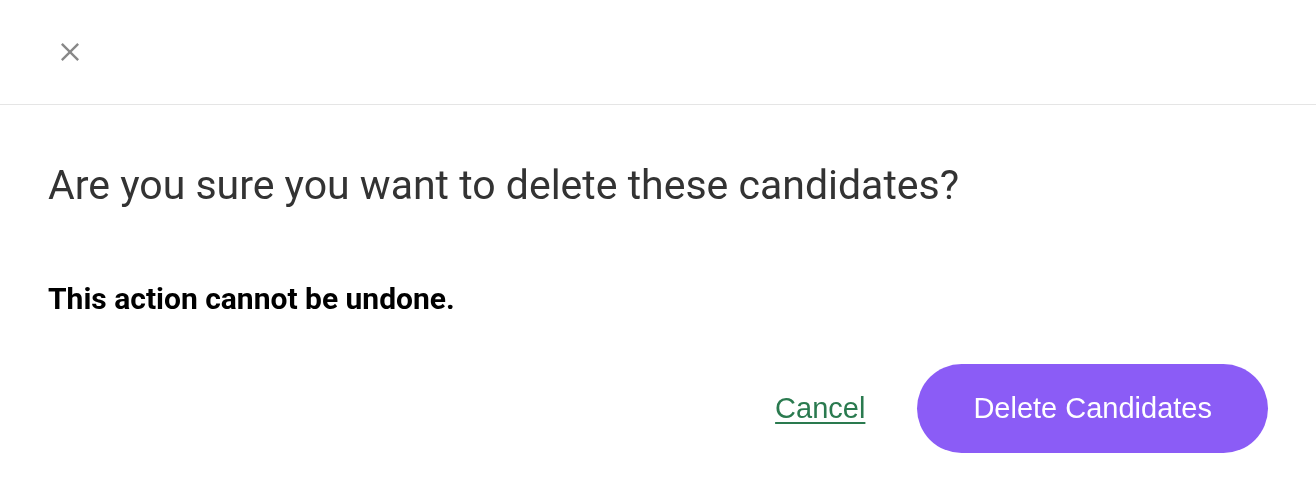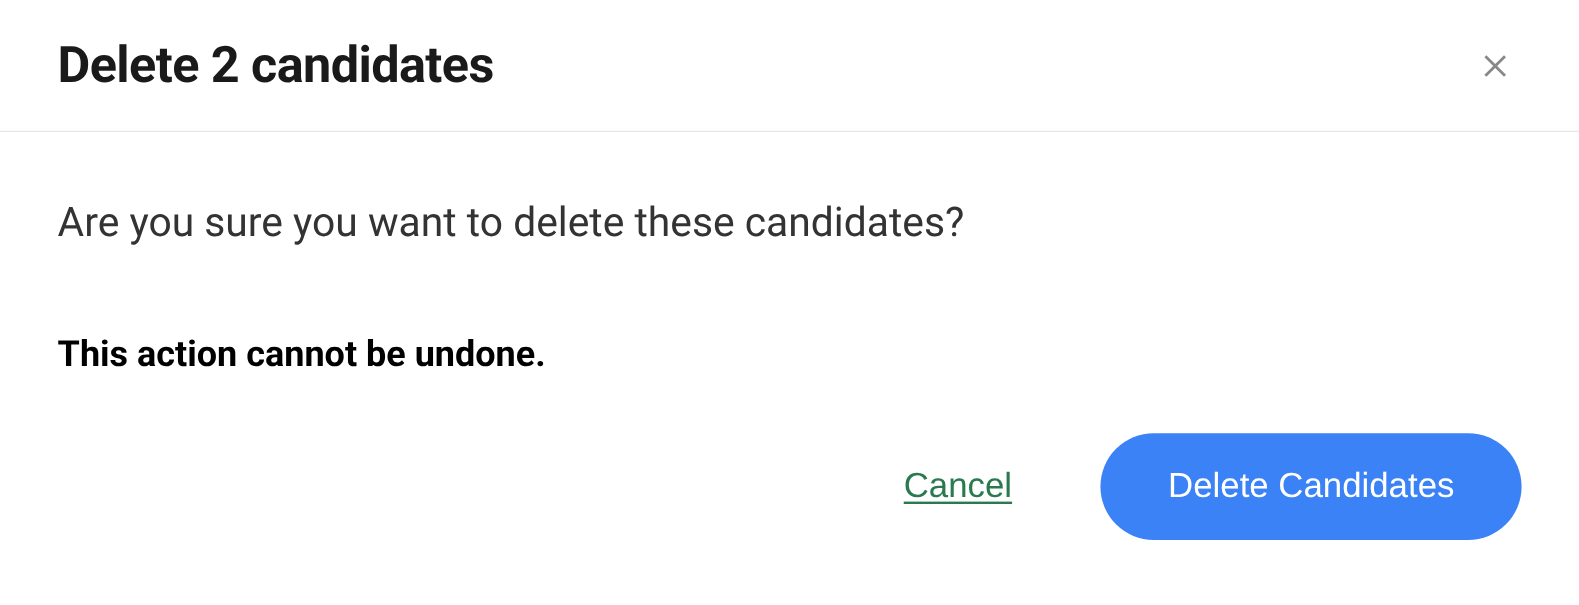--- a/index.html
+++ b/index.html
@@ -52,68 +52,67 @@
       height: 28px;
       stroke: currentColor;
       stroke-width: 2;
     }
     
     .modal-body {
       padding: 56px 48px 24px 48px;
     }
     
     .body-text {
-      font-size: 34px;
+      font-size: 41px;
       color: #333333;
       font-weight: 400;
       margin-bottom: 72px;
     }
     
     .warning-text {
       font-size: 30px;
       color: #000000;
       font-weight: 700;
     }
     
     .modal-footer {
       display: flex;
       align-items: center;
       justify-content: flex-end;
-      gap: 74px;
+      gap: 52px;
       padding: 24px 48px 40px 48px;
     }
     
     .cancel-link {
       font-size: 29px;
       color: #2a7a4f;
       text-decoration: underline;
       font-weight: 500;
       cursor: pointer;
       background: none;
       border: none;
       text-underline-offset: 4px;
     }
     
     .primary-button {
-      background: #3b82f6;
+      background: #8b5cf6;
       color: #ffffff;
       border: none;
       border-radius: 999px;
       padding: 28px 56px;
       font-size: 29px;
       font-weight: 500;
       cursor: pointer;
     }
   </style>
 </head>
 <body>
 
 <div class="modal">
   <div class="modal-header">
-    <h1 class="modal-title">Delete 2 candidates</h1>
     <button class="close-button">
       <svg viewBox="0 0 24 24" fill="none">
         <line x1="5" y1="5" x2="19" y2="19"></line>
         <line x1="19" y1="5" x2="5" y2="19"></line>
       </svg>
     </button>
   </div>
 
   <div class="modal-body">
     <p class="body-text">Are you sure you want to delete these candidates?</p>

